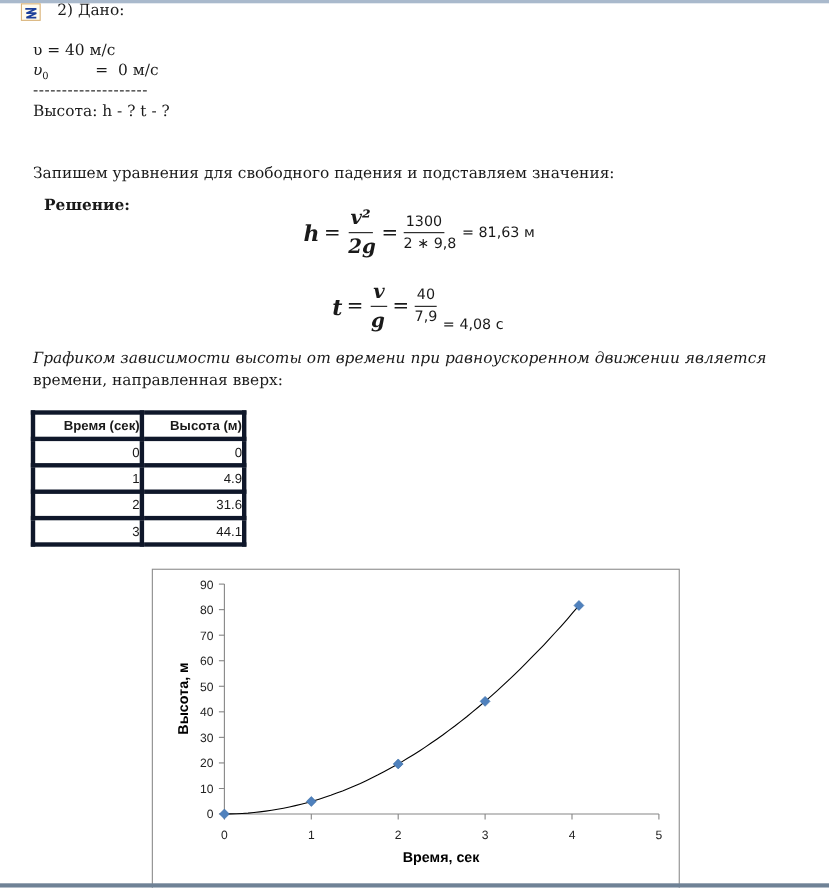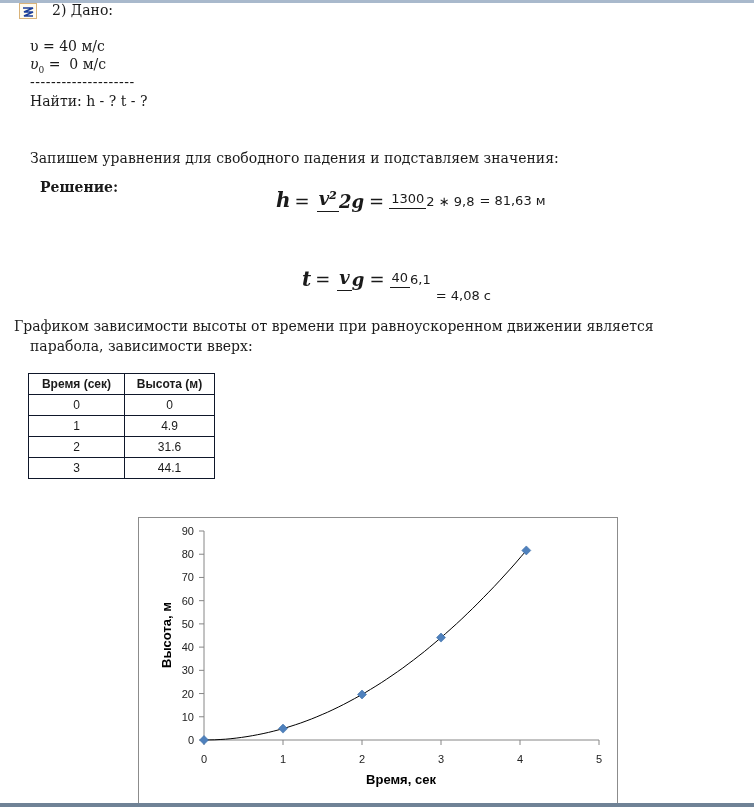--- a/index.html
+++ b/index.html
@@ -6,29 +6,29 @@
   body { width:754px; height:807px; position:relative; overflow:hidden;
          font-family:"DejaVu Serif", serif; color:#1a1a1a; }
   .topbar { position:absolute; left:0; top:0; width:754px; height:3px; background:#a9b9cc; }
   .bottombar { position:absolute; left:0; top:803px; width:754px; height:4px; background:#6f8296; }
   .abs { position:absolute; white-space:nowrap; }
   .edit-icon { position:absolute; left:19px; top:3px; width:18px; height:16px;
                border:1px solid #d9b37a; background:#fffbef; box-sizing:border-box; }
   .txt { font-size:14px; }
   .math { font-family:"DejaVu Serif", serif; font-size:14px; }
   .bold { font-weight:bold; }
-  .frac { display:inline-flex; align-items:center; vertical-align:middle; margin:0 3px; }
+  .frac { display:inline-flex; flex-direction:column; align-items:flex-start; vertical-align:middle; margin:0 3px; }
   .frac .num { padding:0 2px 2px 2px; border-bottom:1.3px solid #1a1a1a; }
   .frac .den { padding-top:2px; }
   .eq { position:absolute; display:flex; align-items:center; }
   .bigsym { font-family:"DejaVu Serif", serif; font-weight:bold; font-style:italic; font-size:20px; }
   .small { font-family:"DejaVu Sans", sans-serif; font-size:13px; }
   table.data { position:absolute; left:28px; top:373px; border-collapse:collapse;
                font-family:"Liberation Sans", sans-serif; font-size:12px; }
-  table.data td, table.data th { border:1px solid #0f172a; height:20px; text-align:center; padding:0; }
+  table.data td, table.data th { border:4px solid #0f172a; height:20px; text-align:right; padding:0; }
   table.data th { font-weight:bold; }
   .chart-frame { position:absolute; left:138px; top:517px; width:480px; height:295px;
                  border:1px solid #8c8c8c; box-sizing:border-box; background:#fff; }
   svg text { font-family:"Liberation Sans", sans-serif; }
 </style>
 </head>
 <body>
 
 <div class="topbar"></div>
 
@@ -38,24 +38,24 @@
   </svg>
 </div>
 
 <div class="abs txt" style="left:52px; top:2px;text-align:right;">
   <span>2)</span>
   <span>Дано:</span>
 </div>
 
 <div class="abs math" style="left:30px; top:38px;">υ = 40 м/с</div>
 <div class="abs math" style="left:30px; top:56px;">
-  <span style="font-style:italic;">υ</span><sub style="font-size:9px;">0</sub><span style="white-space:pre;"> =  0 м/с</span>
+  <span style="font-style:italic;">υ</span><sub style="font-size:9px;">0</sub><span style="white-space:pre;margin-left:38px;"> =  0 м/с</span>
 </div>
 <div class="abs math" style="left:30px; top:74px; letter-spacing:0.5px;">--------------------</div>
-<div class="abs txt" style="left:30px; top:93px;">Найти: h - ? t - ?</div>
+<div class="abs txt" style="left:30px; top:93px;">Высота: h - ? t - ?</div>
 
 <div class="abs txt bold" style="left:40px; top:131px;margin-top:48px;">Решение:</div>
 <div class="abs txt" style="left:30px; top:150px;">Запишем уравнения для свободного падения и подставляем значения:</div>
 
 <div class="eq" style="left:276px; top:188px;">
   <span class="bigsym">h</span>
   <span class="small" style="margin:0 4px; font-size:18px;">=</span>
   <span class="frac bigsym" style="font-size:18px;">
     <span class="num">v²</span>
     <span class="den">2g</span>
@@ -71,27 +71,27 @@
 <div class="eq" style="left:302px; top:254px;">
   <span class="bigsym">t</span>
   <span class="small" style="margin:0 4px; font-size:18px;">=</span>
   <span class="frac bigsym" style="font-size:18px;">
     <span class="num">v</span>
     <span class="den">g</span>
   </span>
   <span class="small" style="margin:0 2px; font-size:18px;">=</span>
   <span class="frac small">
     <span class="num">40</span>
-    <span class="den">6,1</span>
+    <span class="den">7,9</span>
   </span>
   <span class="small" style="margin-left:2px;margin-top:34px;">= 4,08 с</span>
 </div>
 
-<div class="abs txt" style="left:14px; top:318px;">Графиком зависимости высоты от времени при равноускоренном движении является</div>
-<div class="abs txt" style="left:30px; top:338px;">парабола, зависимости вверх:</div>
+<div class="abs txt" style="left:30px; top:318px;font-style:italic;">Графиком зависимости высоты от времени при равноускоренном движении является</div>
+<div class="abs txt" style="left:30px; top:338px;">времени, направленная вверх:</div>
 
 <table class="data">
   <tbody>
       <tr>
     <th style="width:95px;">Время (сек)</th>
     <th style="width:89px;">Высота (м)</th>
   </tr>
   <tr>
     <td>0</td>
     <td>0</td>

